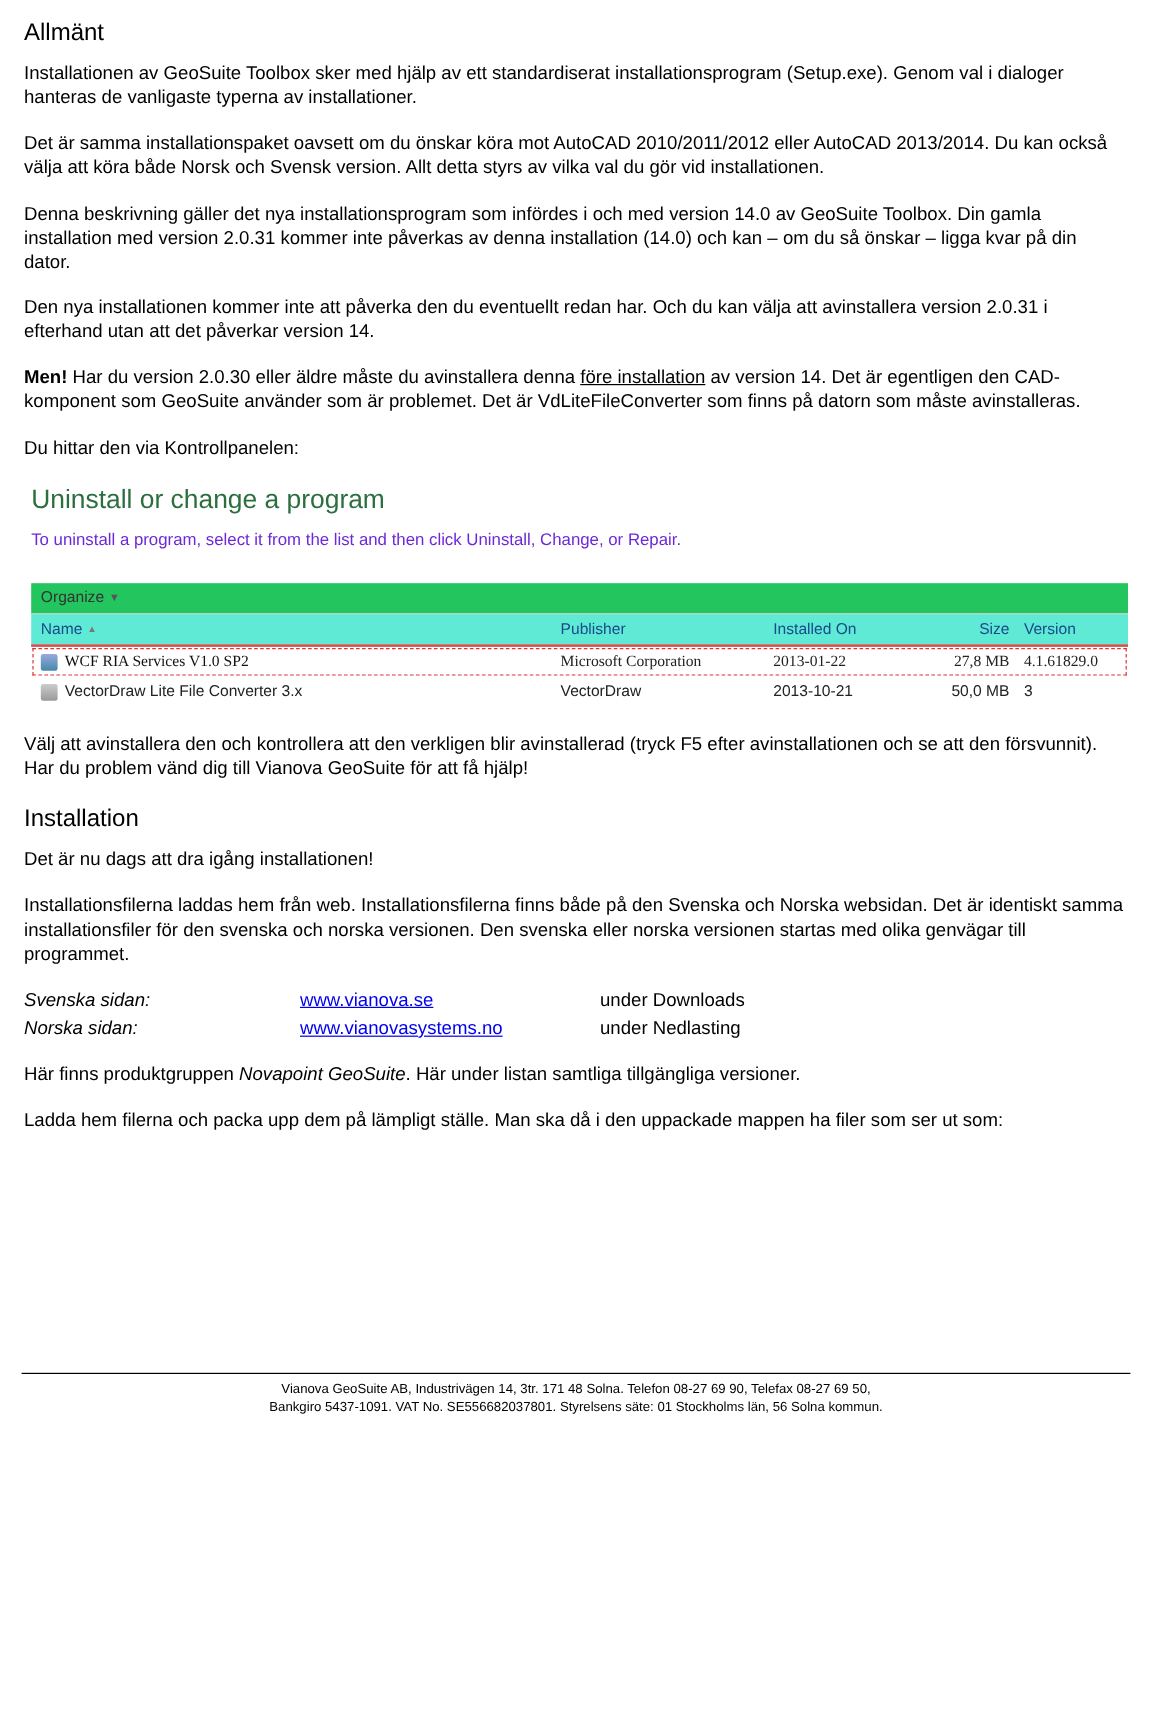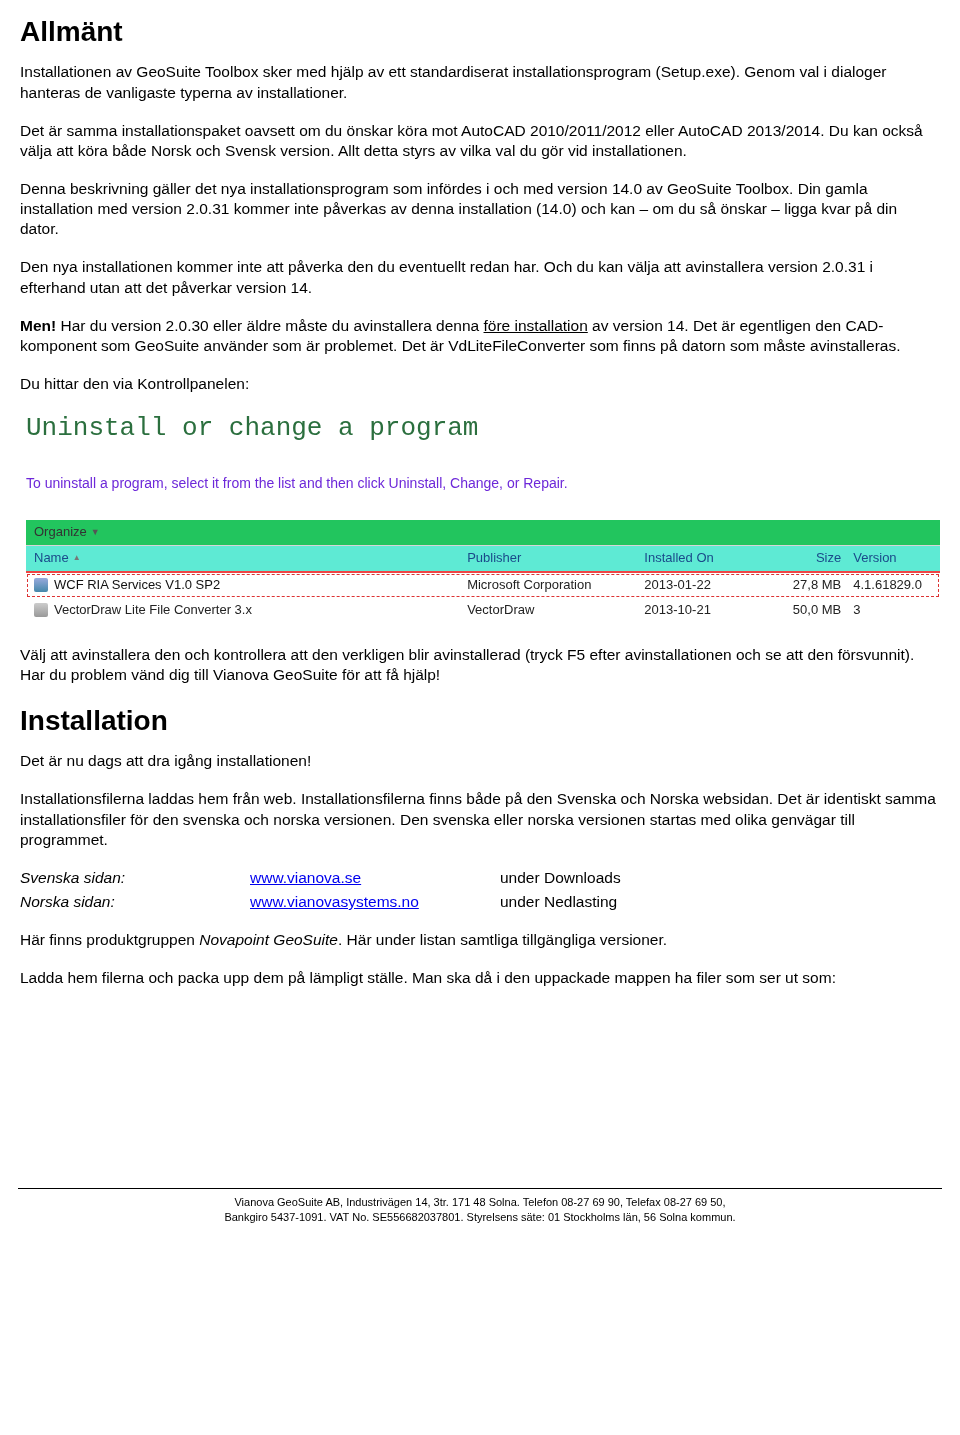--- a/index.html
+++ b/index.html
@@ -10,22 +10,22 @@
     margin: 0;
     padding: 0;
     background: #fff;
     width: 960px;
   }
   .page {
     padding: 14px 20px 0 20px;
     box-sizing: border-box;
   }
   h1 {
-    font-size: 28px;
-    font-weight: bold;
+    font-size: 20px;
+    font-weight: normal;
     margin: 0 0 12px 0;
   }
   p {
     margin: 0 0 18px 0;
   }
   .bold {
     font-weight: bold;
   }
   .underline {
     text-decoration: underline;
@@ -39,23 +39,23 @@
   }
 
   
   .cp-wrap {
     margin: 12px 0 22px 0;
     padding-left: 6px;
     color: #333;
   }
   .cp-title {
     color: #2B6F3E;
-    font-size: 26px;
-    font-family: Liberation Mono, monospace;
-    margin-bottom: 28px;
+    font-size: 22px;
+    font-family: Liberation Sans, sans-serif;
+    margin-bottom: 10px;
   }
   .cp-sub {
     color: #6d28d9;
     font-size: 14px;
     margin-bottom: 28px;
   }
   .cp-toolbar {
     font-size: 13px;
     color: #333;
     padding: 4px 8px;
@@ -82,20 +82,21 @@
   }
   .cp-row {
     color: #222;
   }
   .cp-row.selected .cp-name {
     color: #111;
   }
   .cp-row.selected {
     outline: 1.5px dashed #D33;
     outline-offset: -2px;
+    font-family: Liberation Serif, serif;
   }
   .c-name   { width: 440px; display: flex; align-items: center; }
   .c-pub    { width: 180px; }
   .c-date   { width: 110px; }
   .c-size   { width: 90px; text-align: right; padding-right: 12px; }
   .c-ver    { width: 80px; }
   .mini-icon {
     width: 14px; height: 14px;
     background: linear-gradient(#9ad, #48a);
     margin-right: 6px;

